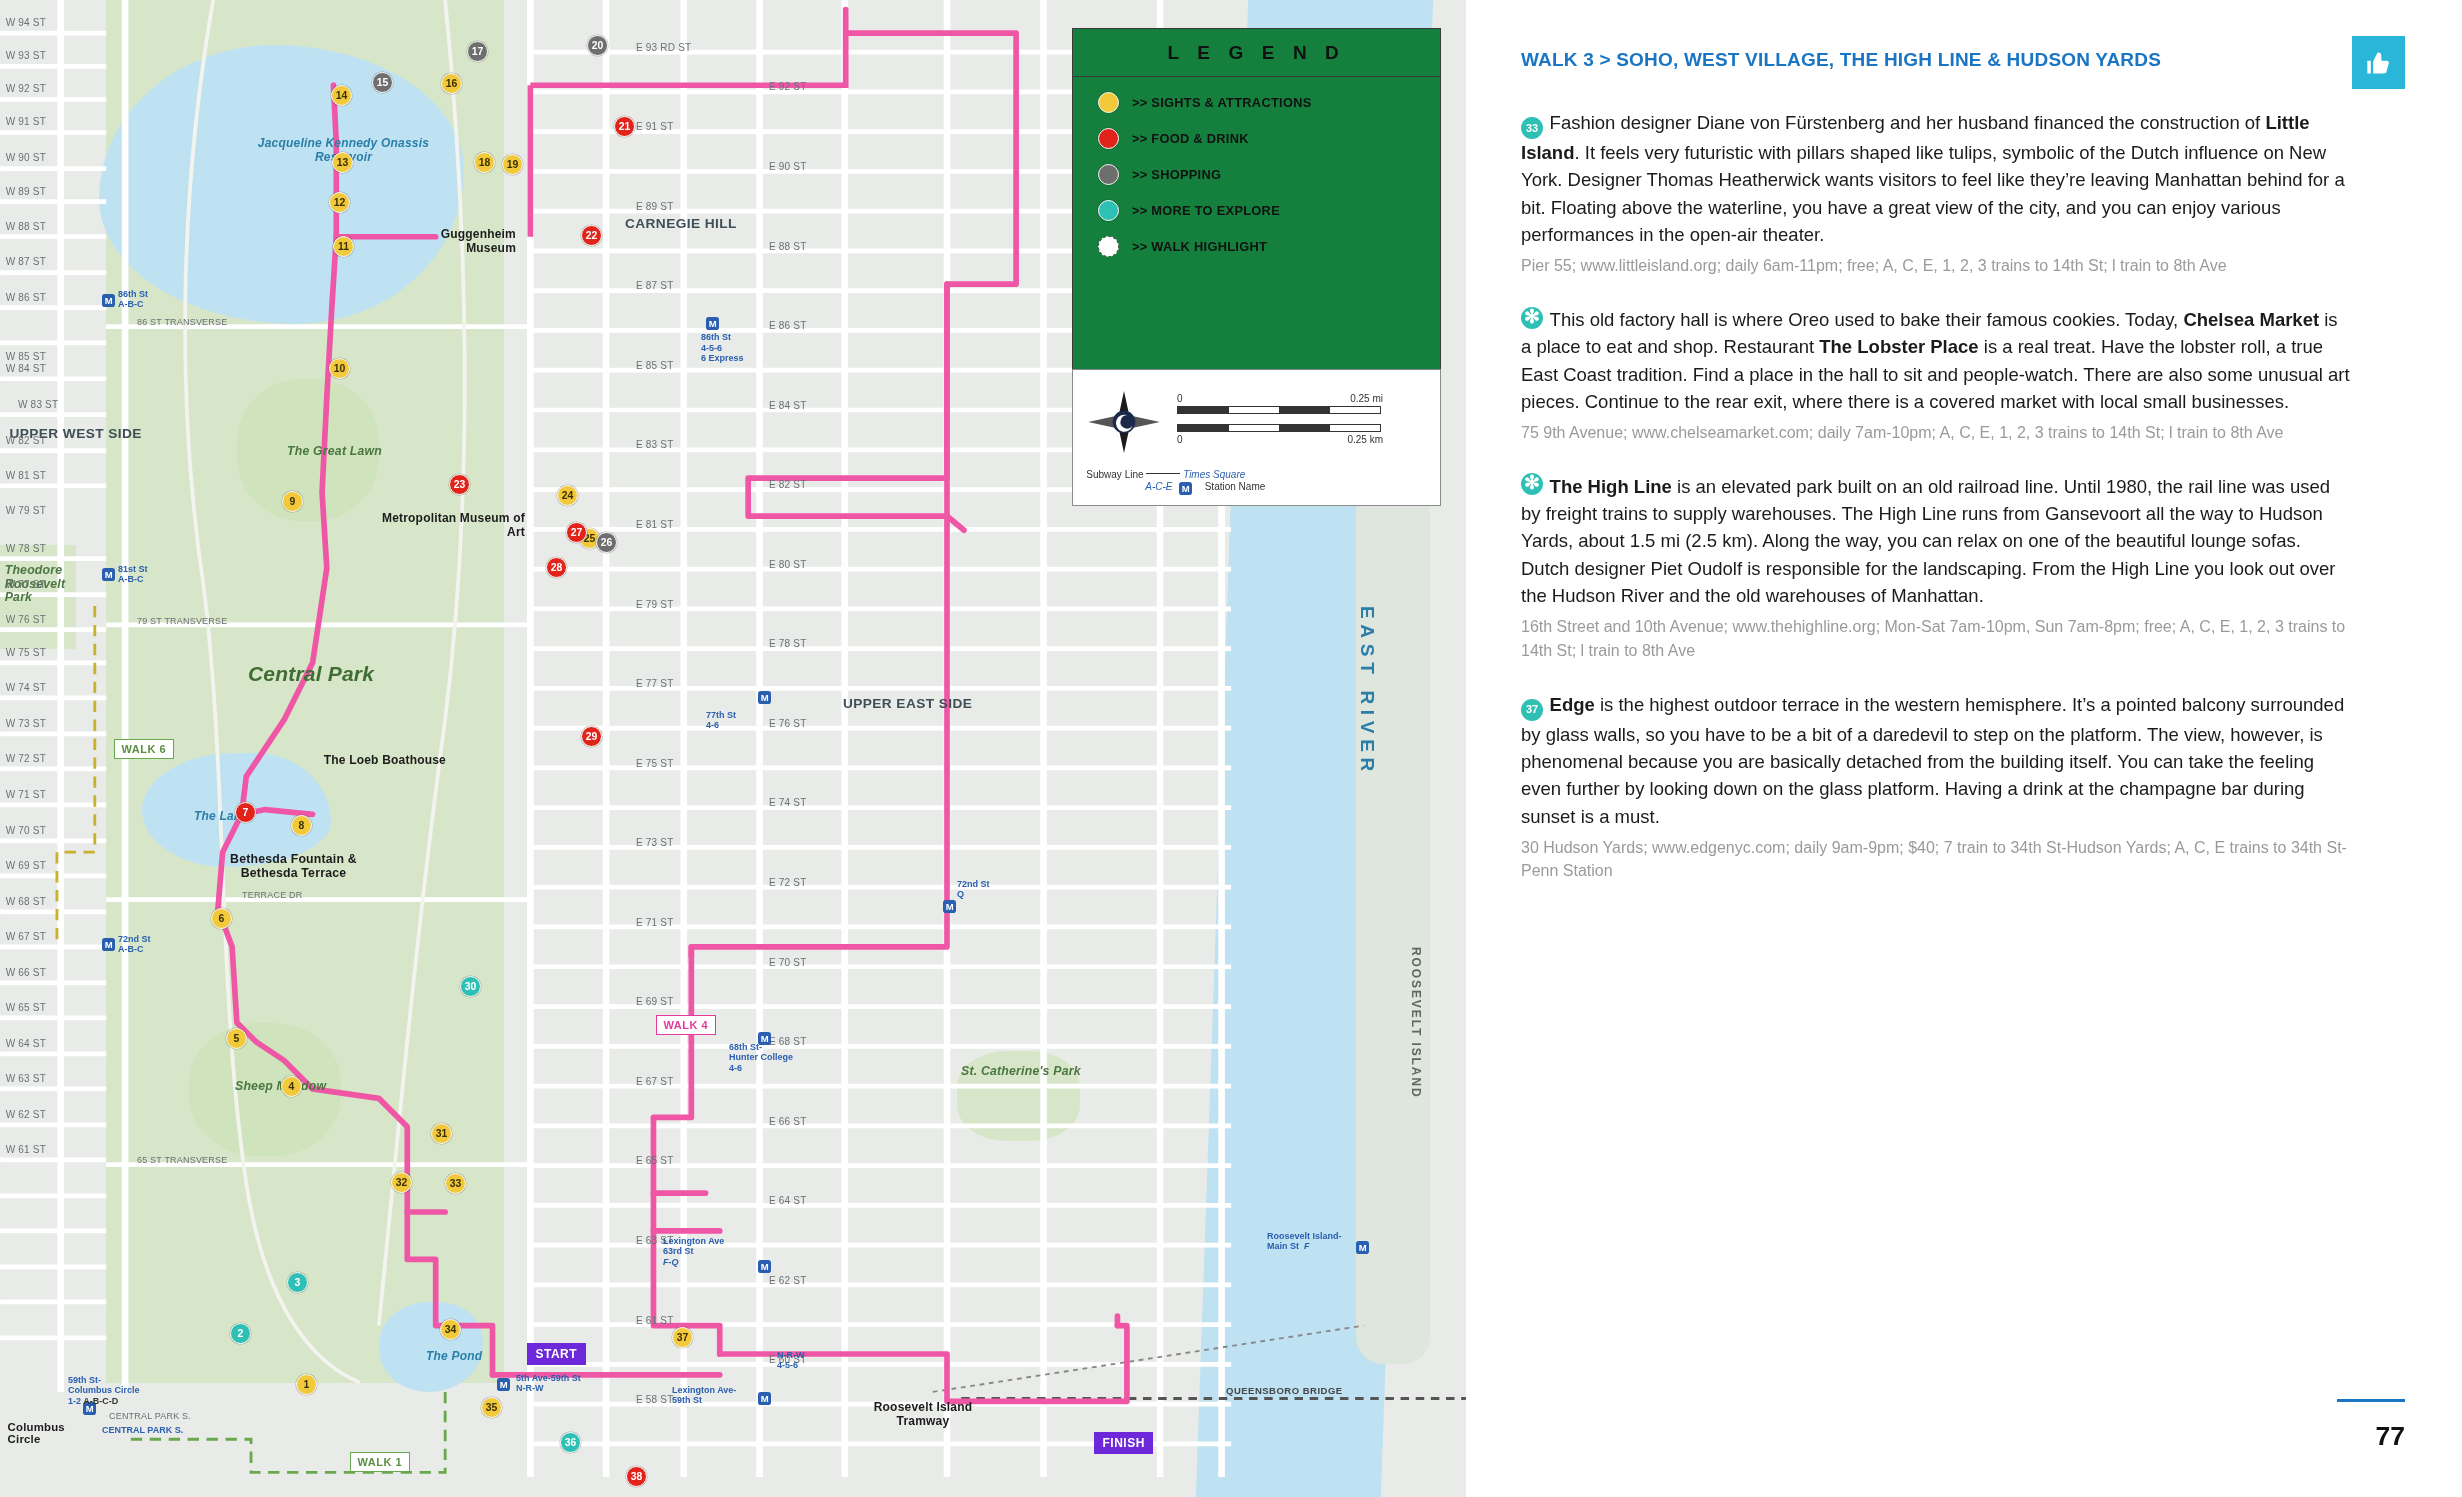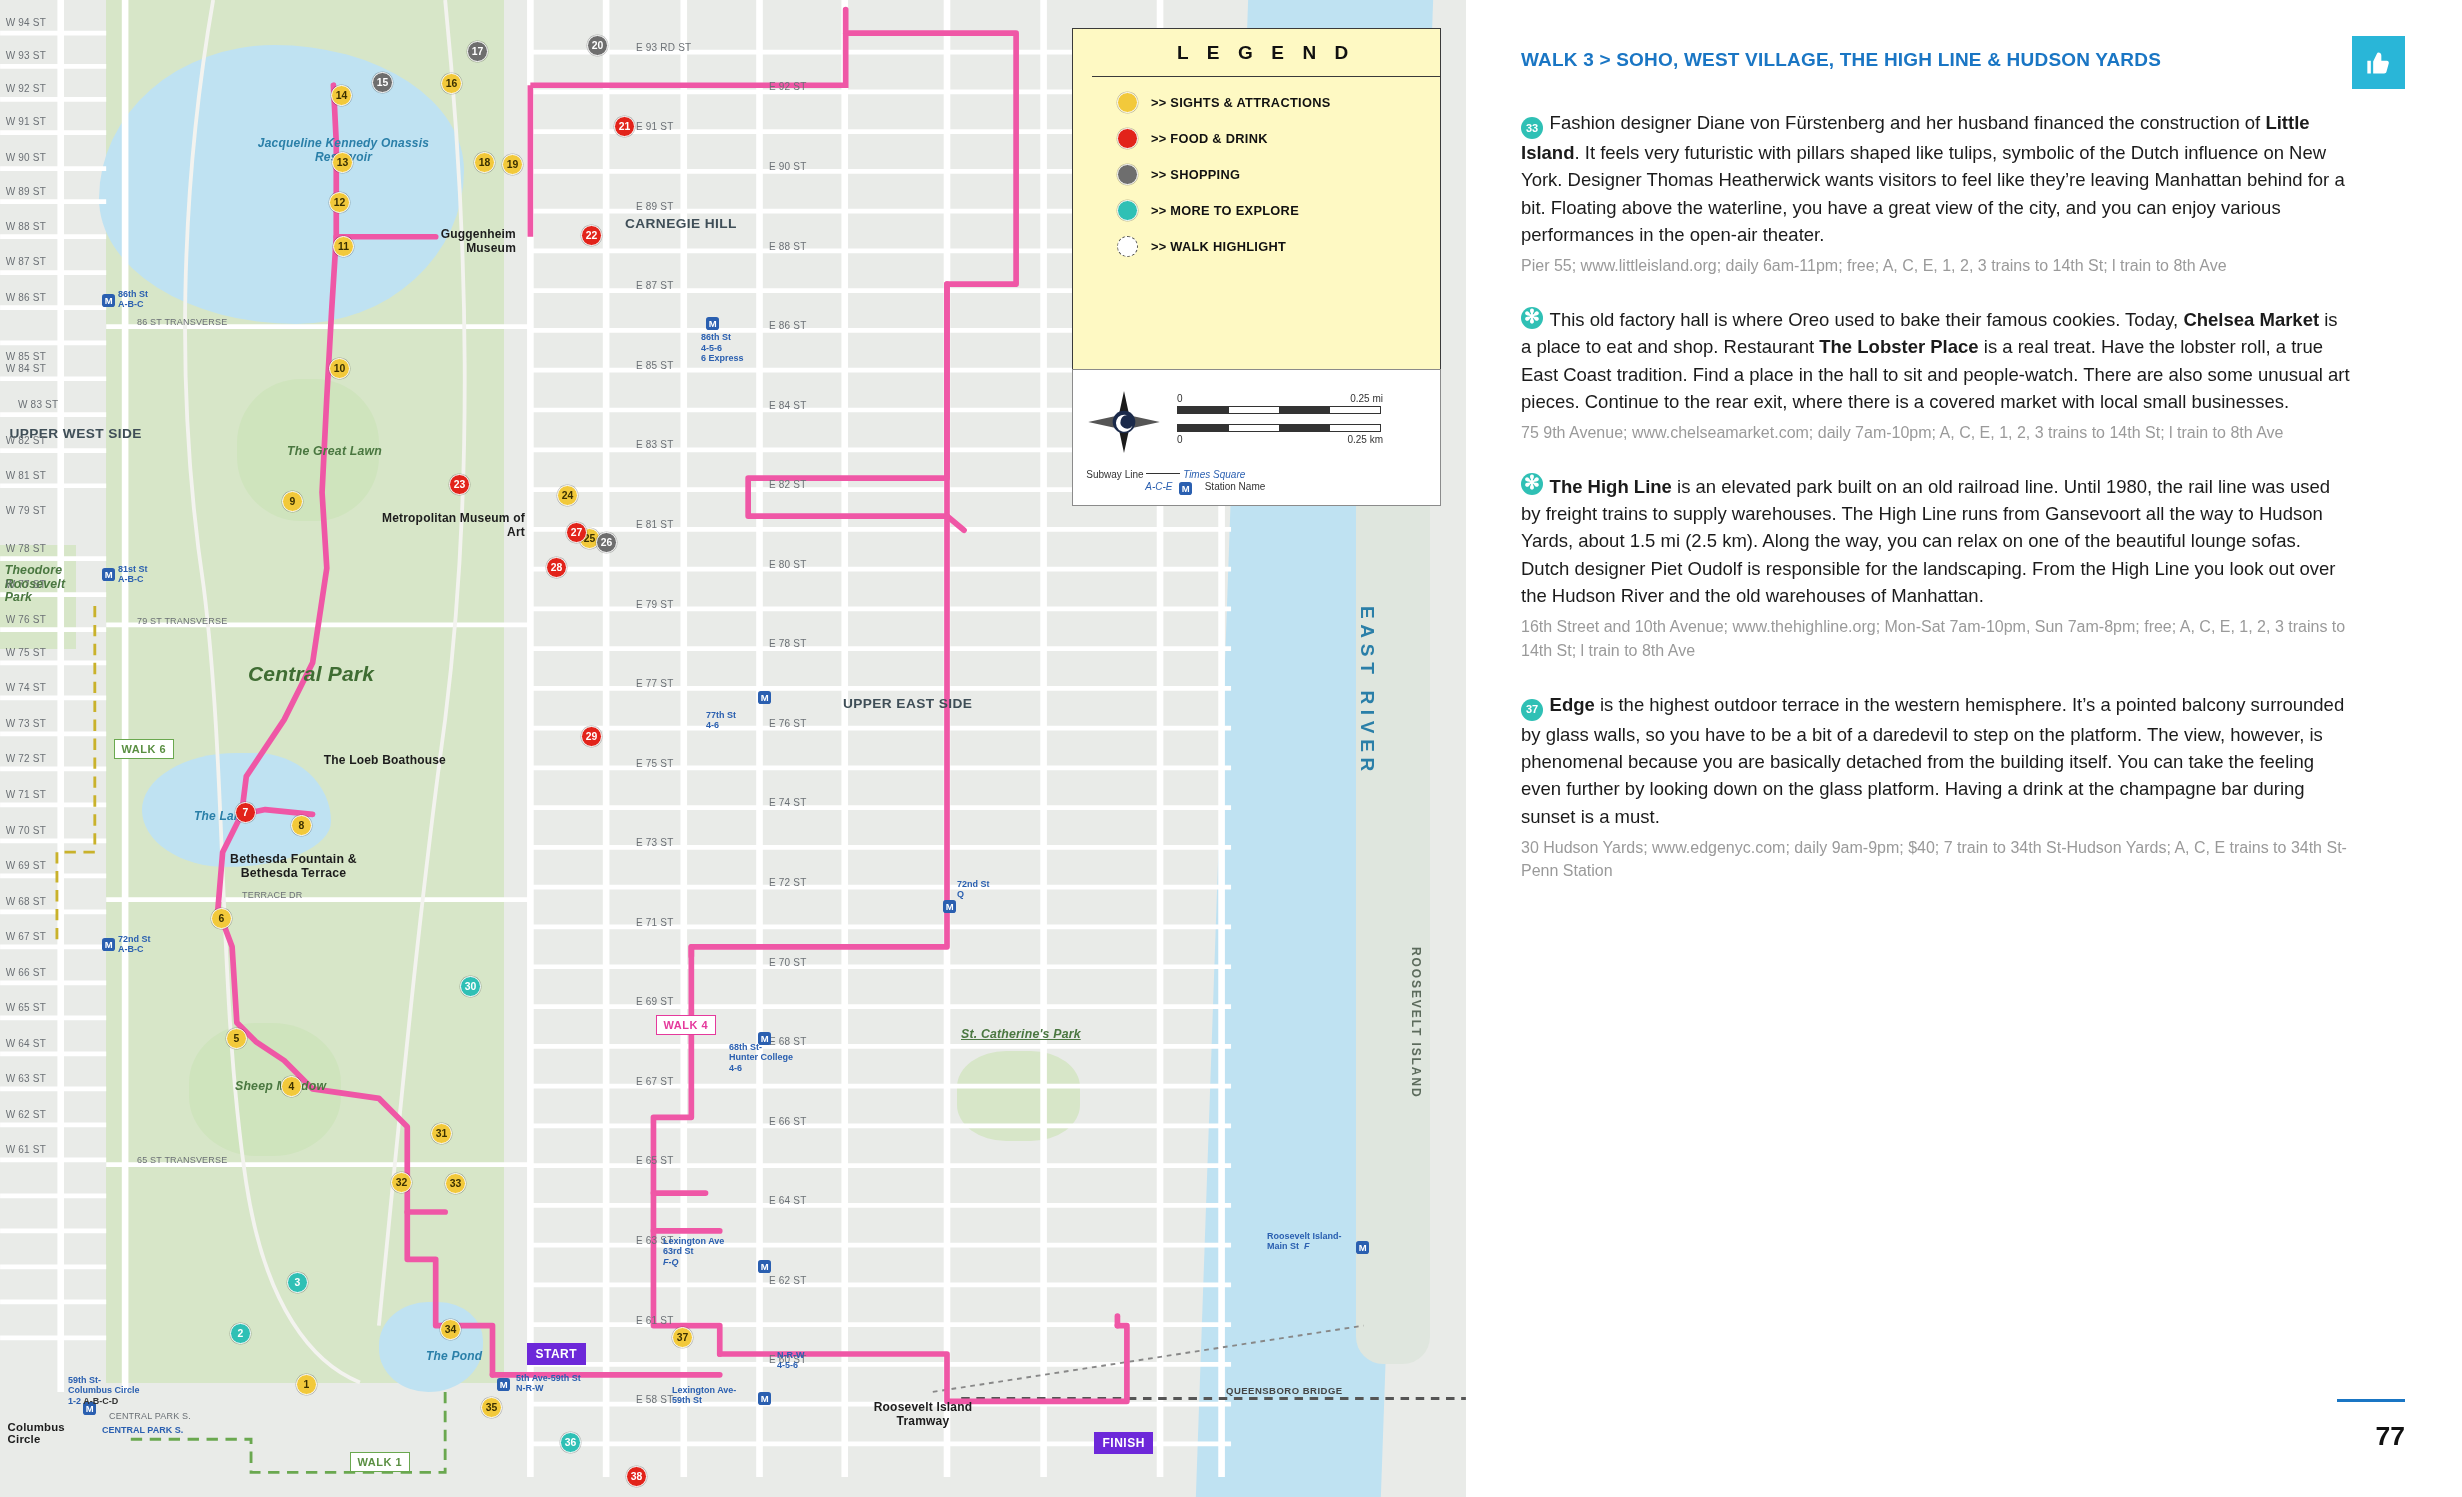--- a/index.html
+++ b/index.html
@@ -129,21 +129,21 @@
   .subway {
     position: absolute; width: 13.3px; height: 13.3px;
     border-radius: 2.8px; background: #2a5fb0; color: #fff;
     font-size: 9.5px; font-weight: bold; line-height: 13.3px; text-align: center;
   }
   .subway-lbl { position: absolute; font-size: 9px; color: #2a5fb0; font-weight: bold; line-height: 1.15;}
 
   
   .legend {
     position: absolute; left: 1072px; top: 28px; width: 369px; height: 422px;
-    background: #fef9c3; border: 1.4px solid #3a3a3a; padding-left: 19px;
+    background: #15803d; border: 1.4px solid #3a3a3a;
   }
   .legend-title {
     text-align: center; font-weight: bold; letter-spacing: 6.6px;
     font-size: 19px; padding: 13.3px 0 11.4px; color: #111;
     border-bottom: 1.4px solid #3a3a3a;
   }
   .legend-items { padding: 15px 24.6px; }
   .legend-row { display: flex; align-items: center; margin-bottom: 15px; }
   .legend-key {
     width: 21px; height: 21px; border-radius: 50%; margin-right: 13.3px;
@@ -408,21 +408,21 @@
     <div class="lbl lbl-neigh" style="left:9.5px; top:426px;">UPPER WEST SIDE</div>
     <div class="lbl lbl-neigh" style="left:625px; top:216px;">CARNEGIE HILL</div>
     <div class="lbl lbl-neigh" style="left:843px; top:696px;">UPPER EAST SIDE</div>
 
     <div class="lbl lbl-park" style="left:248px; top:663px;">Central Park</div>
     <div class="lbl lbl-park-sm" style="left:287px; top:445px;">The Great Lawn</div>
     <div class="lbl lbl-park-sm" style="left:235px; top:1080px;">Sheep Meadow</div>
     <div class="lbl lbl-water" style="left:194px; top:810px;">The Lake</div>
     <div class="lbl lbl-water" style="left:426px; top:1350px;">The Pond</div>
     <div class="lbl lbl-park-sm" style="left:4.7px; top:564px; width:76px; white-space:normal;">Theodore Roosevelt Park</div>
-    <div class="lbl lbl-park-sm" style="left:961px; top:1028px; width:123px; white-space:normal;text-decoration:underline;">St. Catherine's Park</div>
+    <div class="lbl lbl-park-sm" style="left:961px; top:1065px; width:123px; white-space:normal;">St. Catherine's Park</div>
 
     <div class="lbl lbl-water" style="left:244px; top:137px; text-align:center; width:199px; white-space:normal;">Jacqueline Kennedy Onassis Reservoir</div>
     <div class="lbl-river" style="left:1356px; top:606px;">EAST RIVER</div>
     <div class="lbl-roosevelt" style="left:1409px; top:947px;">ROOSEVELT ISLAND</div>
 
     <div class="lbl lbl-bold" style="left:393px; top:227px; width:123px; white-space:normal; text-align:right;">Guggenheim Museum</div>
     <div class="lbl lbl-bold" style="left:369px; top:511px; width:156px; white-space:normal; text-align:right;">Metropolitan Museum of Art</div>
     <div class="lbl lbl-bold" style="left:313px; top:753px; width:133px; white-space:normal; text-align:right;">The Loeb Boathouse</div>
     <div class="lbl lbl-bold" style="left:227px; top:852px; width:133px; white-space:normal; text-align:center; font-size:12.3px;">Bethesda Fountain &amp; Bethesda Terrace</div>
     <div class="lbl lbl-bold" style="left:871px; top:1400px; width:104px; white-space:normal; text-align:center; font-size:12px;">Roosevelt Island Tramway</div>

